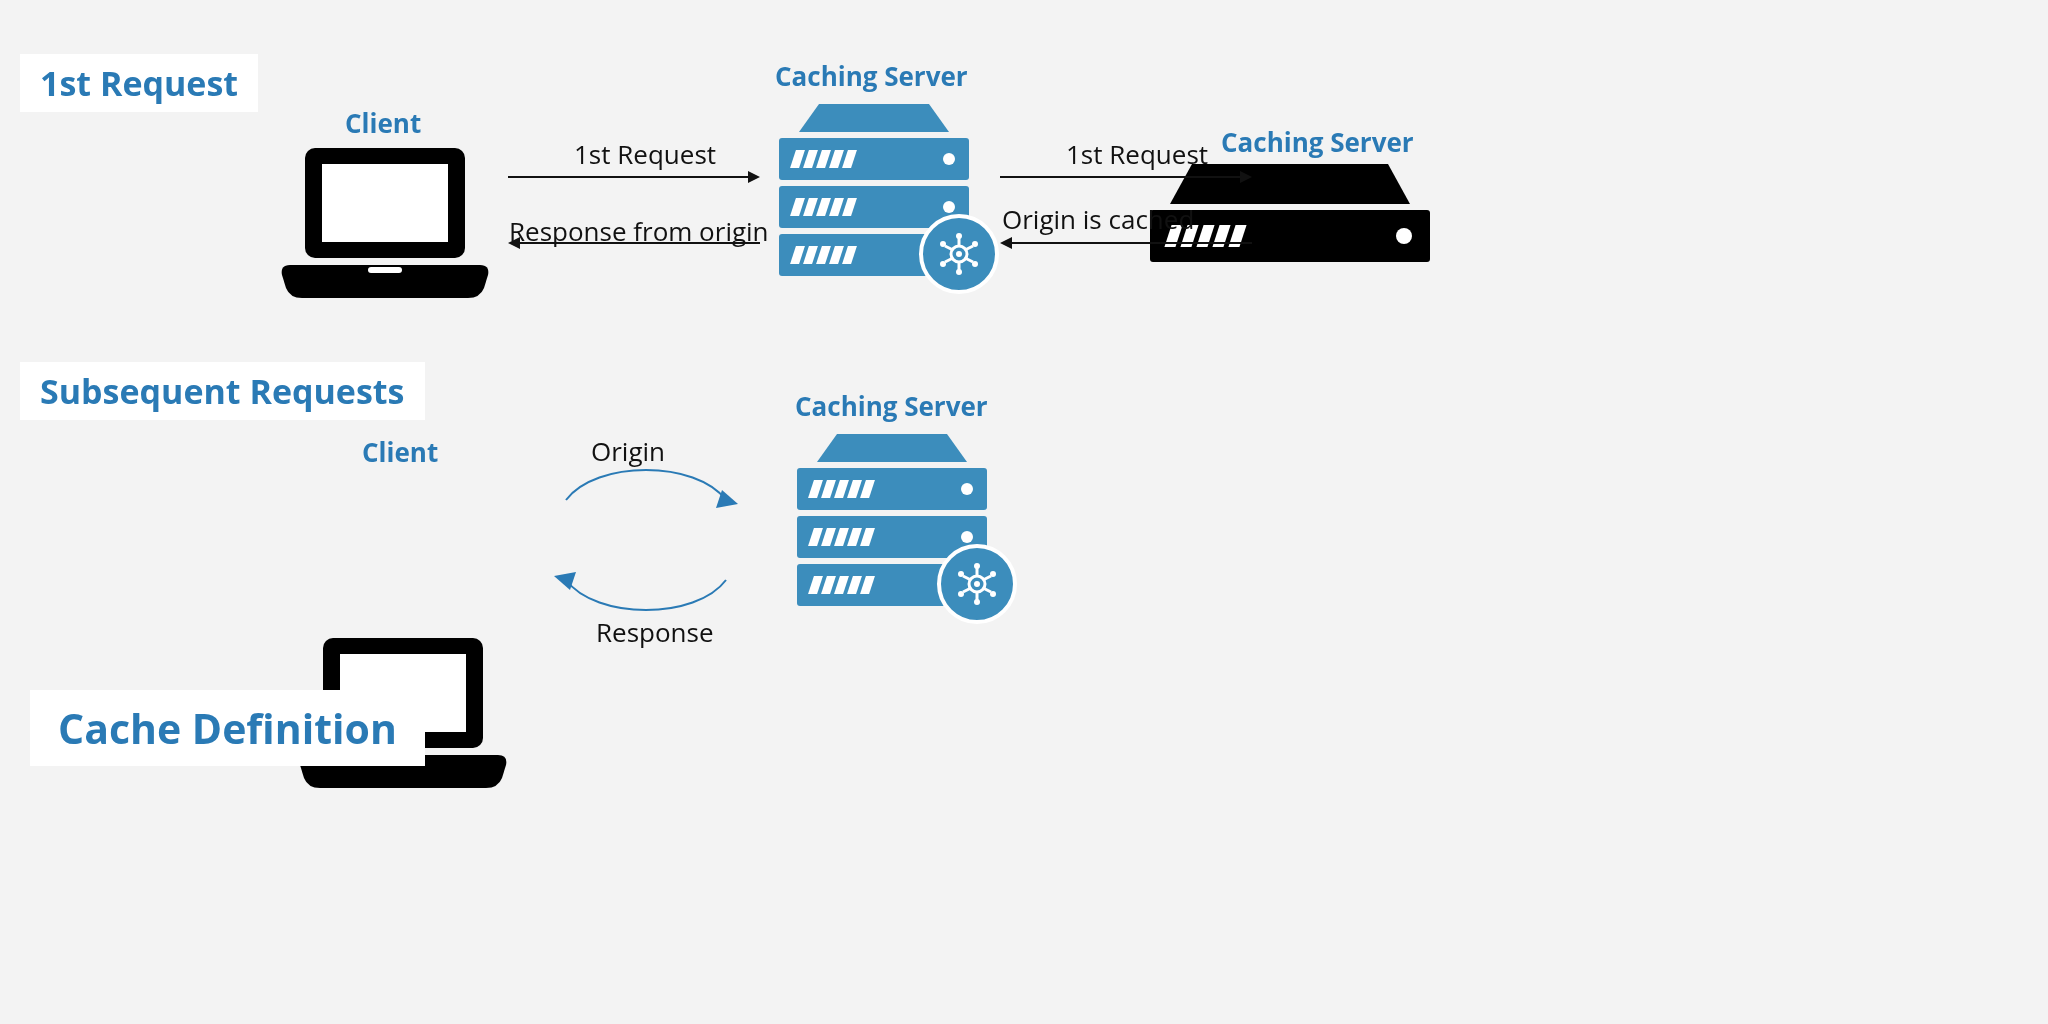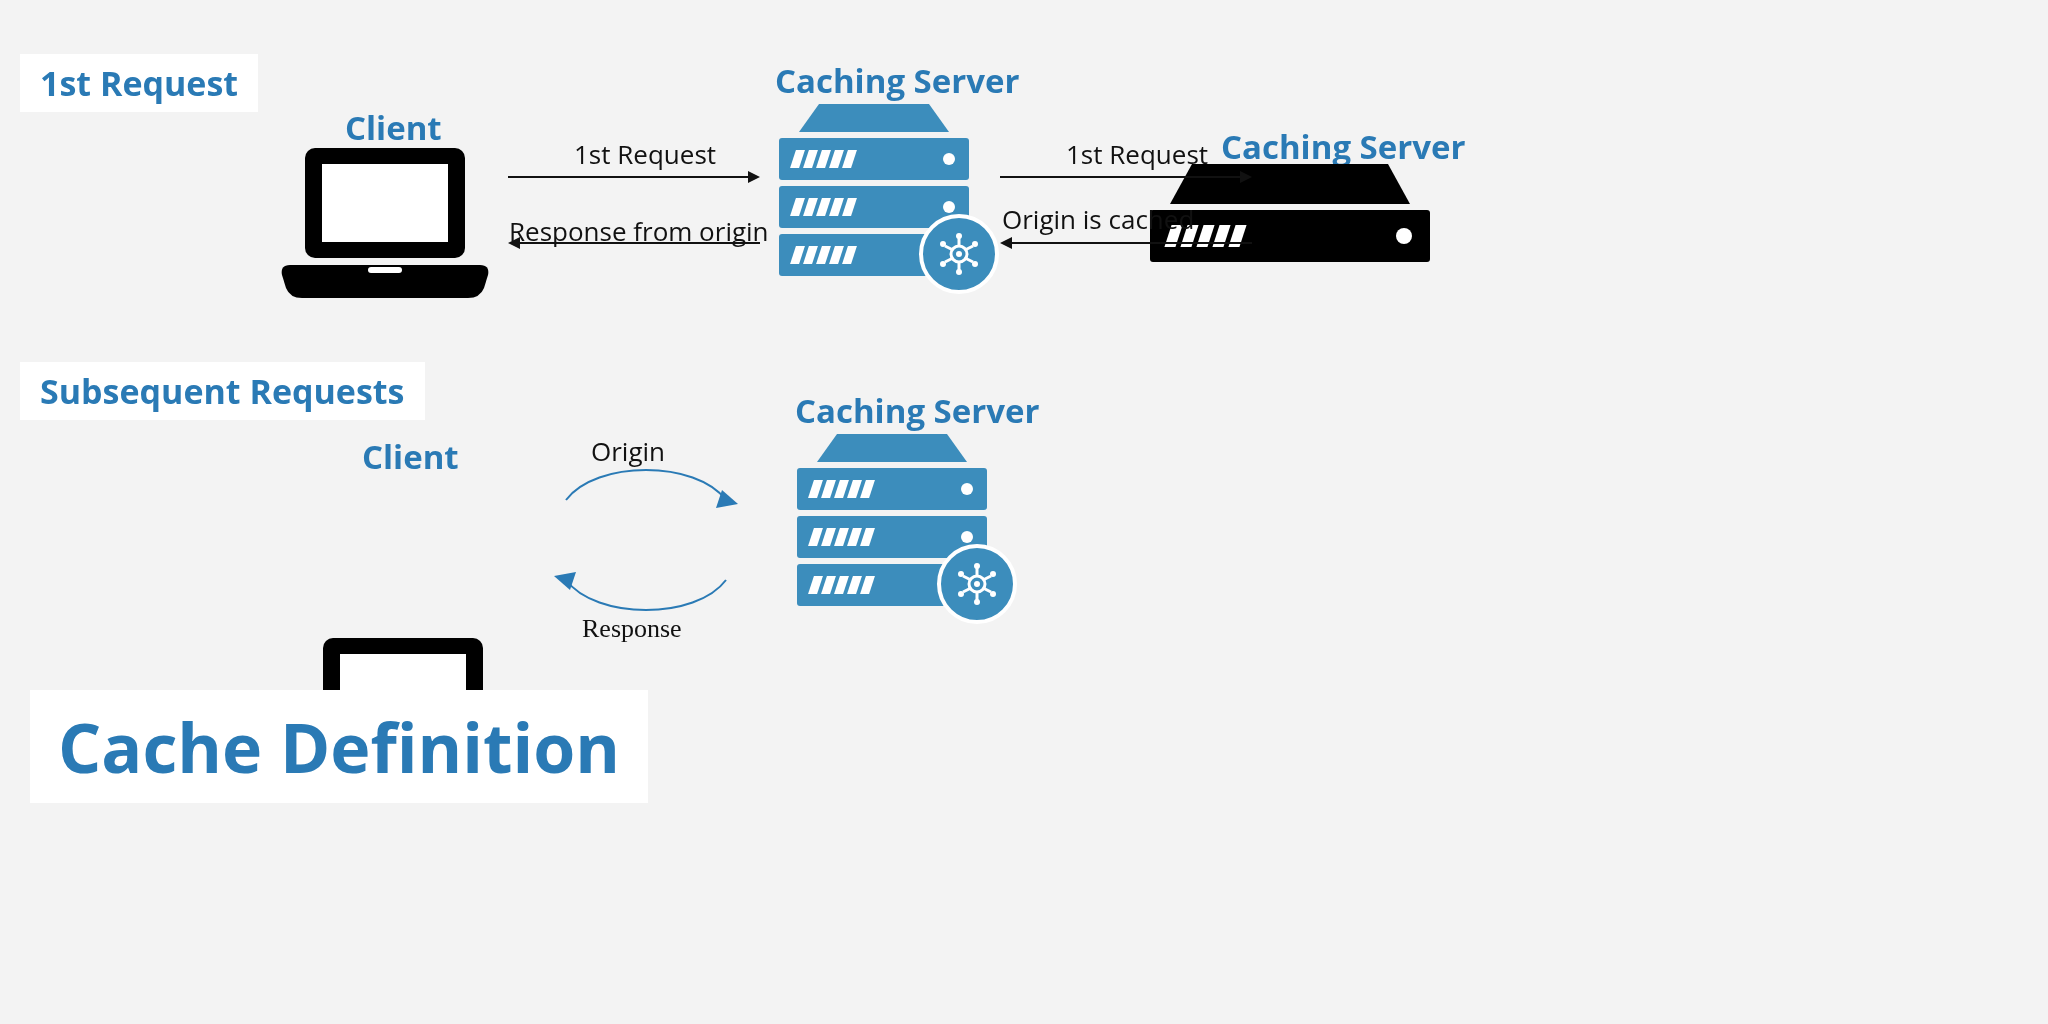--- a/index.html
+++ b/index.html
@@ -16,28 +16,28 @@
   .white-box {
     background: #ffffff;
     display: inline-block;
     padding: 6px 20px;
   }
   .blue-heading {
     color: #2a7ab5;
     font-weight: 700;
   }
   .blue-heading.big {
-    font-size: 68px;
+    font-size: 41px;
     margin-top: 24px;
   }
   .blue-heading.section {
     font-size: 34px;
   }
   .blue-heading.node-label {
-    font-size: 33px;
+    font-size: 26px;
     font-weight: 700;
   }
   .flow-label {
     font-size: 26px;
     color: #111;
   }
   .abs { position: absolute; }
   svg.arrow line, svg.arrow path { stroke: #111; stroke-width: 2; fill: none; }
   svg.arrow polygon { fill: #111; }
   svg.curved path { stroke: #2a7ab5; stroke-width: 2; fill: none; }
@@ -295,21 +295,21 @@
         <circle cx="38" cy="32" r="3" fill="#fff"></circle>
       <line x1="8" y1="30" x2="16" y2="26" stroke="#fff" stroke-width="3"></line>
         <circle cx="6" cy="32" r="3" fill="#fff"></circle>
       <line x1="28" y1="18" x2="36" y2="14" stroke="#fff" stroke-width="3"></line>
         <circle cx="38" cy="12" r="3" fill="#fff"></circle>
     </svg>
   </div>
 </div>
 
 <div class="abs flow-label" style="left:591px; top:433px;">Origin</div>
-<div class="abs flow-label" style="left:582px; top:614px;font-family:Liberation Serif, serif;">Response</div>
+<div class="abs flow-label" style="left:596px; top:614px;">Response</div>
 
 <svg class="abs curved" style="left:546px; top:460px;" width="200" height="160">
 
   <path d="M 20 40 C 50 0, 150 0, 180 40"></path>
   <polygon points="176,30 192,44 170,48"></polygon>
 
   <path d="M 180 120 C 150 160, 50 160, 20 120"></path>
   <polygon points="24,130 8,116 30,112"></polygon>
 </svg>
 

